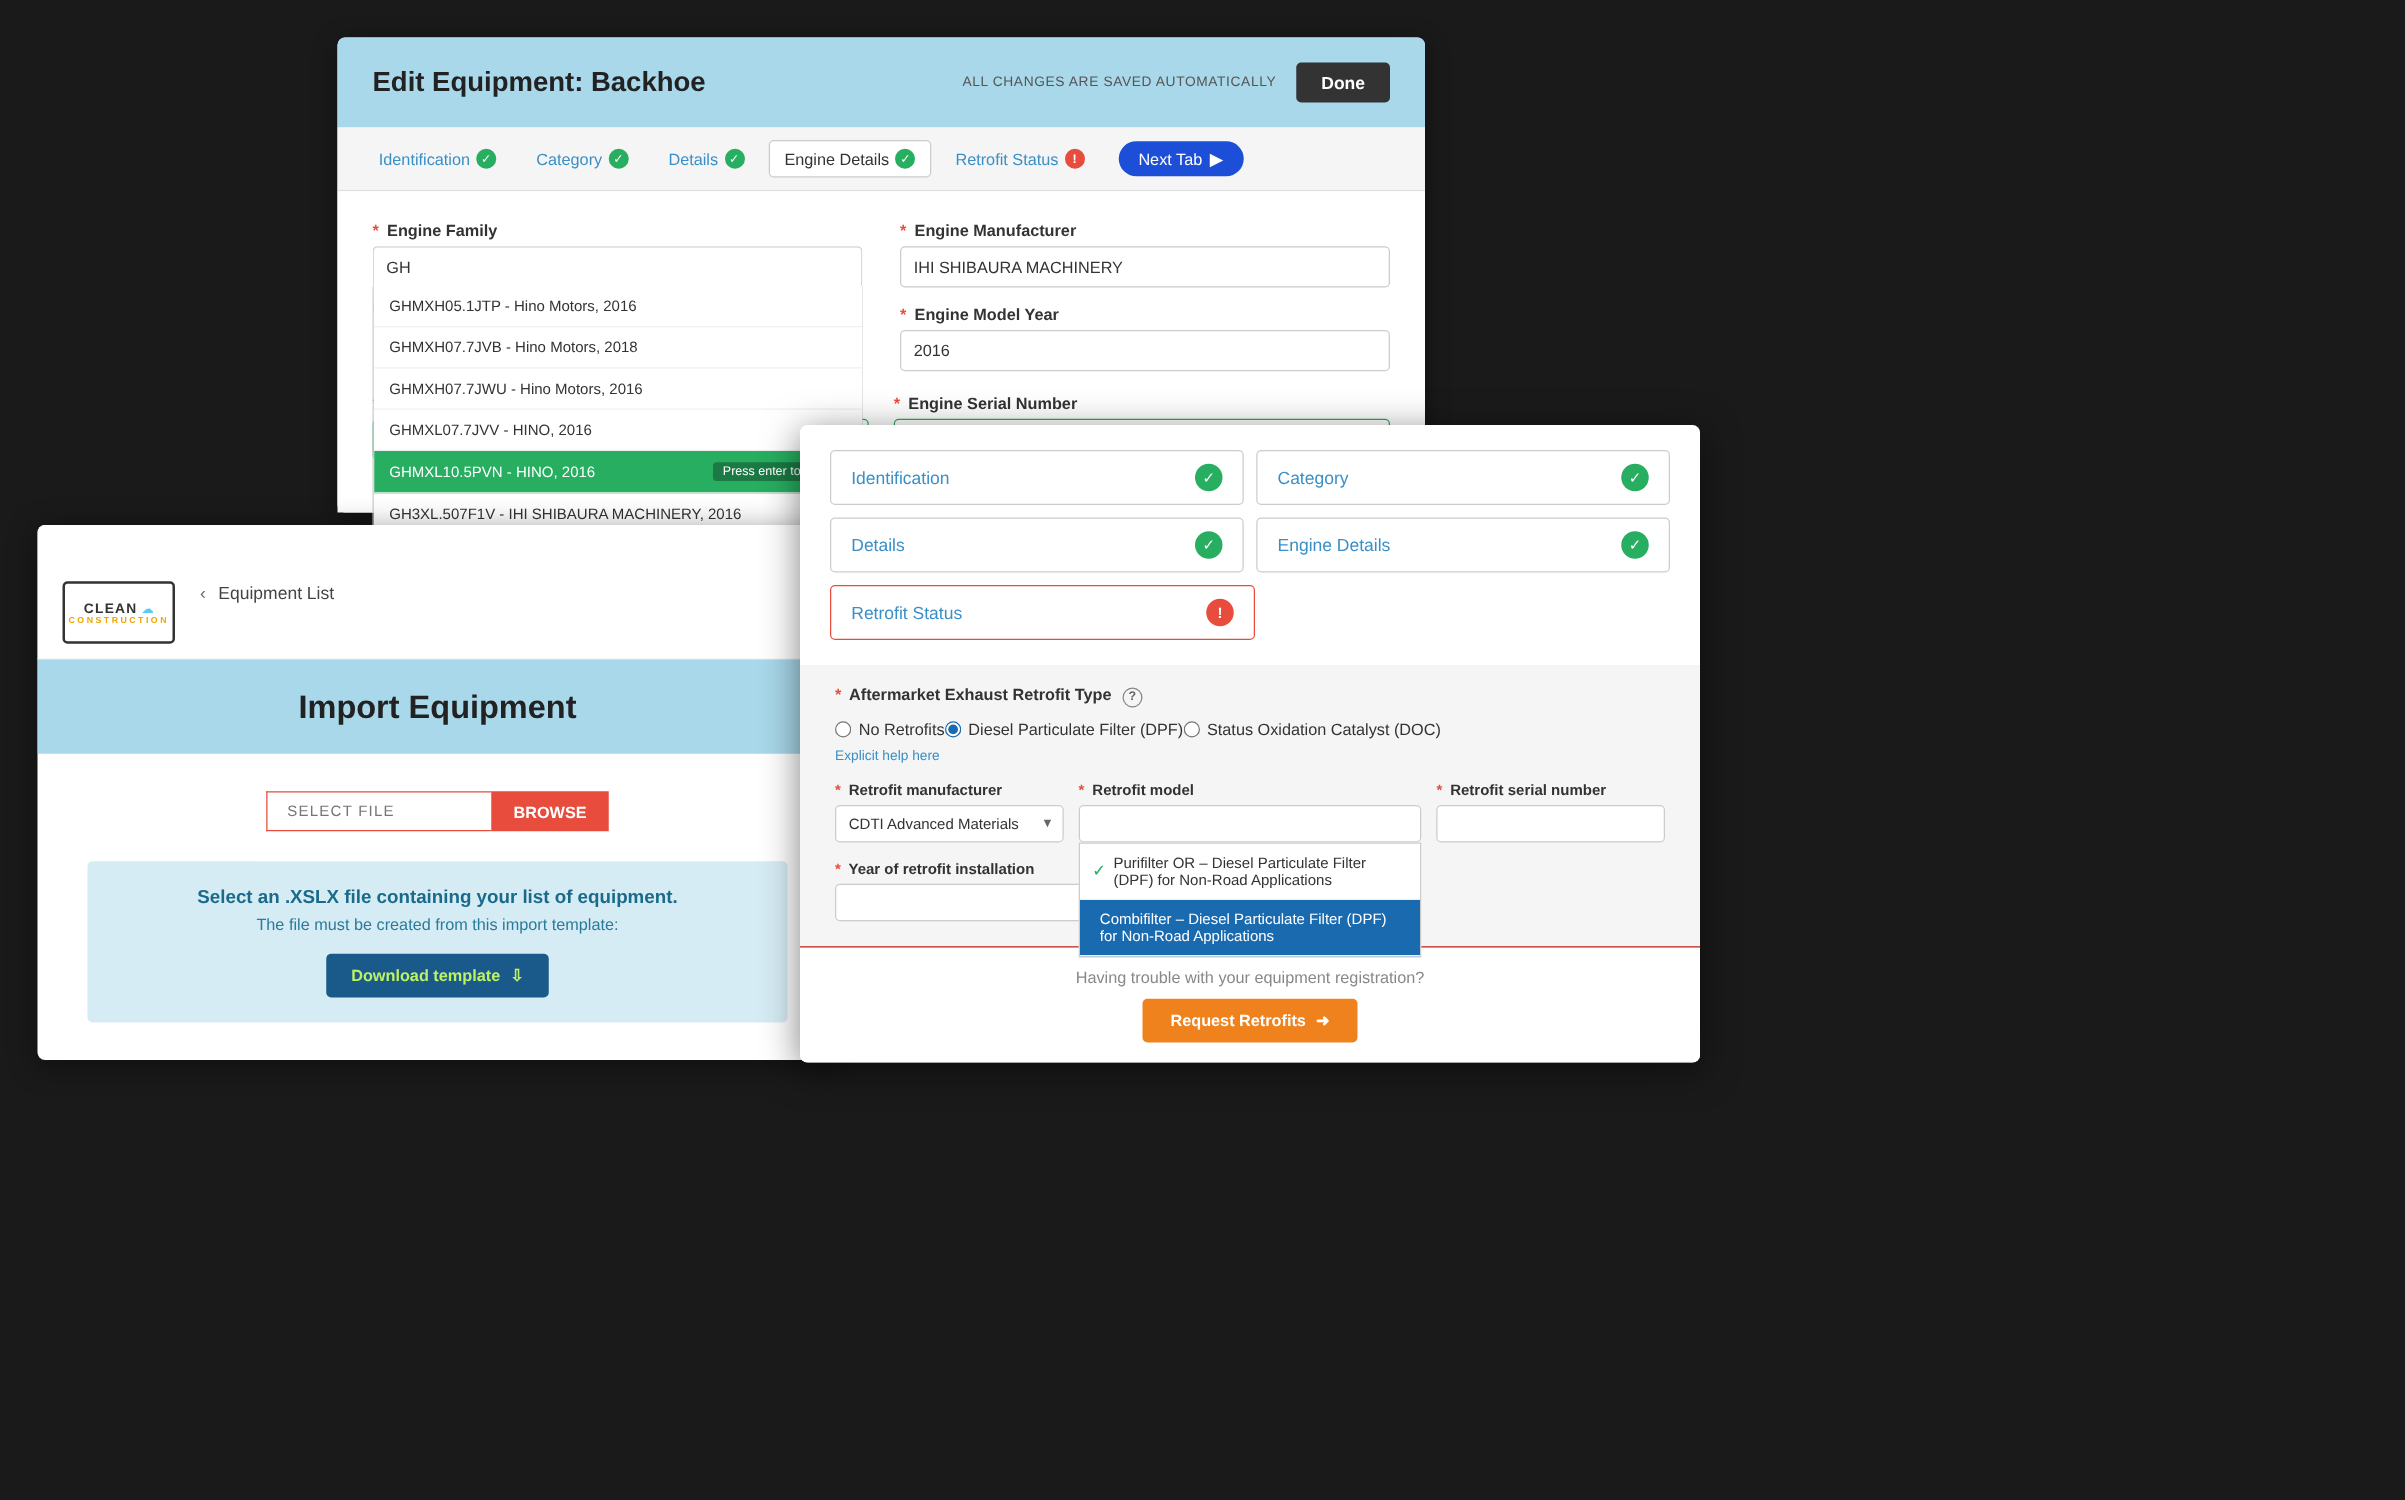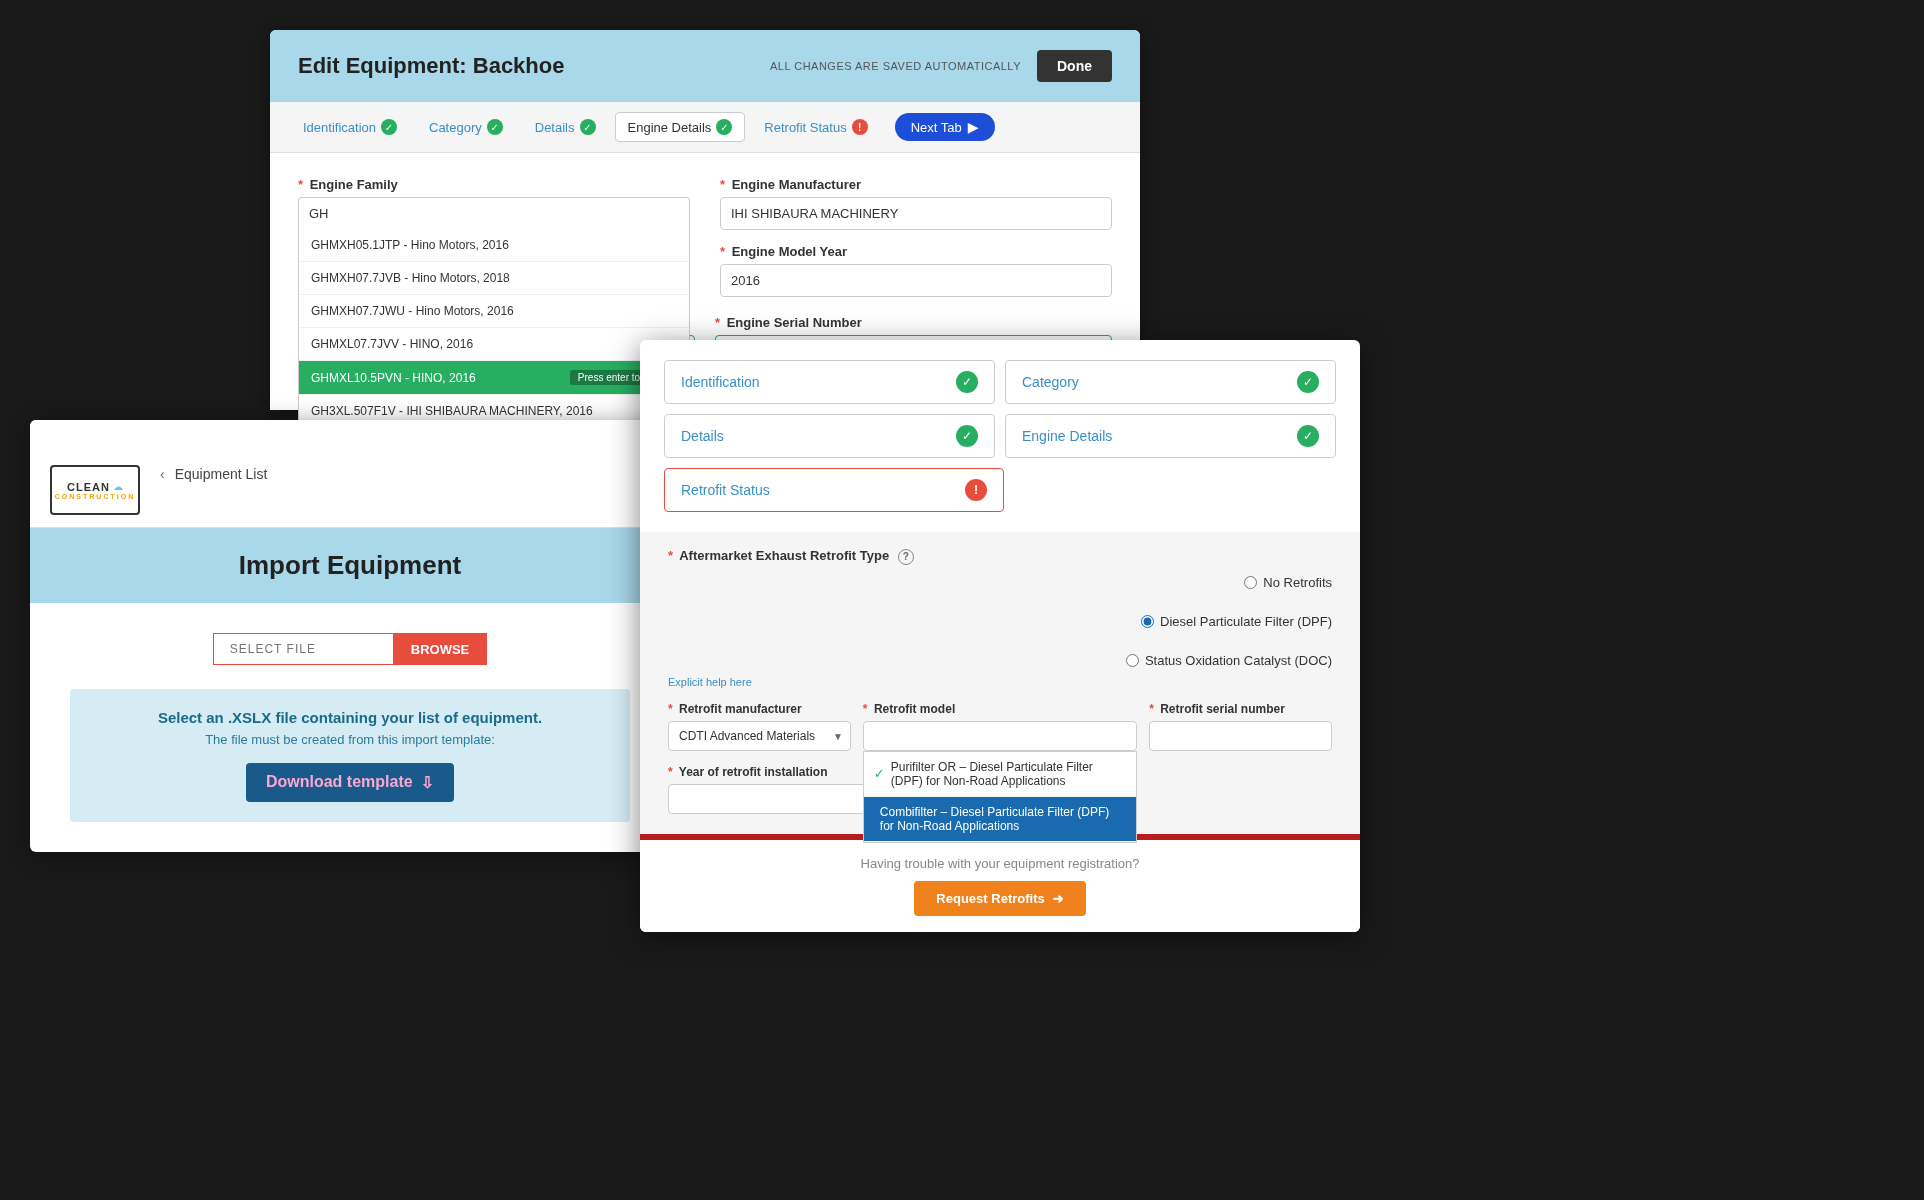--- a/index.html
+++ b/index.html
@@ -319,28 +319,29 @@
       color: #1a6a8a;
       margin-bottom: 6px;
     }
     .import-info-sub {
       font-size: 13px;
       color: #2a7a9a;
       margin-bottom: 16px;
     }
     .download-btn {
       background: #1a5a8a;
-      color: #f9a8d4;
+      color: #bef264;
       border: none;
       border-radius: 4px;
       padding: 10px 20px;
-      font-size: 16px;
+      font-size: 13px;
       font-weight: 600;
       cursor: pointer;
       display: inline-flex;
+      align-items: center;
       gap: 8px;
     }
 
     
     .retrofit-panel {
       position: absolute;
       top: 340px;
       left: 640px;
       width: 720px;
       background: #fff;
@@ -423,24 +424,22 @@
       height: 16px;
       border: 1px solid #888;
       border-radius: 50%;
       font-size: 10px;
       color: #666;
       margin-left: 5px;
       cursor: pointer;
     }
     .radio-row {
       display: flex;
-      gap: 24px;
       align-items: flex-end;
       margin-bottom: 8px;
-      flex-direction: column;
     }
     .radio-option {
       display: flex;
       align-items: center;
       gap: 6px;
       font-size: 13px;
       color: #333;
       cursor: pointer;
     }
     .radio-input {
@@ -515,21 +514,21 @@
     .year-input {
       border: 1px solid #ccc;
       border-radius: 4px;
       padding: 7px 10px;
       font-size: 12px;
       width: 200px;
     }
     .retrofit-footer {
       padding: 16px 24px;
       text-align: center;
-      border-top: 6px solid #b91c1c;
+      border-top: 1px solid #b91c1c;
       background: #fff;
     }
     .trouble-text {
       font-size: 13px;
       color: #888;
       margin-bottom: 10px;
     }
     .request-btn {
       background: #f0821e;
       color: #fff;

